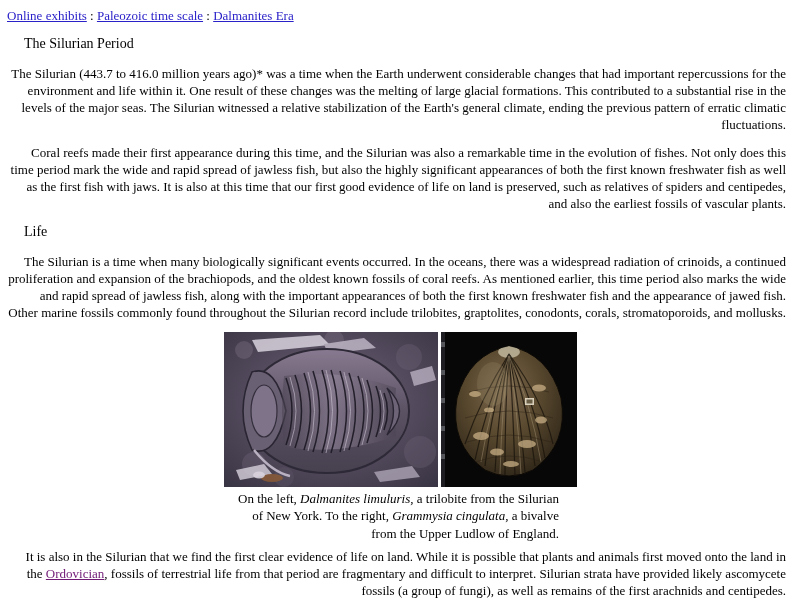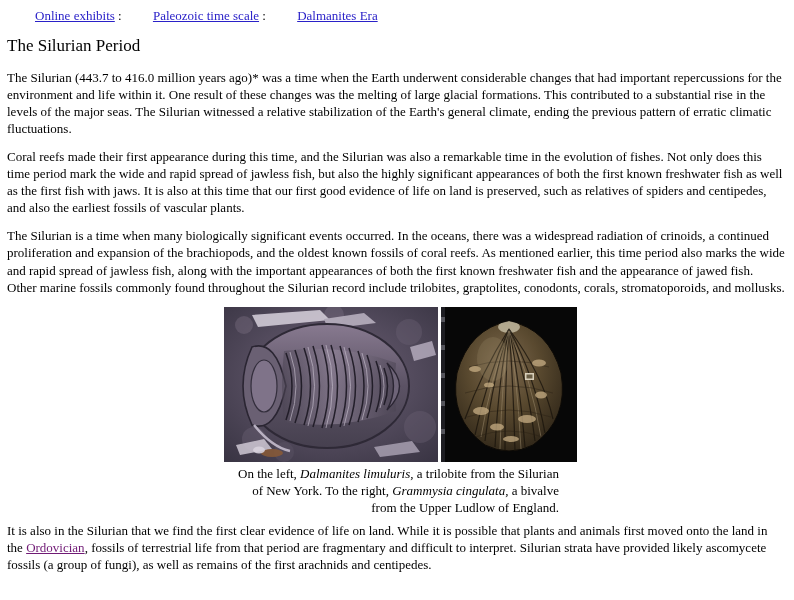--- a/index.html
+++ b/index.html
@@ -24,36 +24,35 @@
   }
   
   .breadcrumb {
     font-size: 13px;
     margin: 0 0 11px 0;
     white-space: nowrap;
   }
   .breadcrumb a {
     color: #2a21c8;
     text-decoration: underline;
-    margin-left: 28px;
   }
   .breadcrumb .sep {
     color: #000;
     text-decoration: none;
   }
   
   .heading {
-    font-size: 17px;
+    font-size: 14px;
     font-weight: normal;
-    margin: 0 0 11px 0;
+    margin: 0 0 11px 17px;
   }
   
   p.body {
     margin: 0 0 11px 0;
-    text-align: left;
+    text-align: right;
     font-size: 13px;
     line-height: 1.315;
   }
   p.body a {
     color: #701a75;
     text-decoration: underline;
   }
   em {
     font-style: italic;
   }
@@ -95,20 +94,21 @@
 
   <div class="breadcrumb">
     <a href="#">Online exhibits</a><span class="sep"> : </span><a href="#">Paleozoic time scale</a><span class="sep"> : </span><a href="#">Dalmanites Era</a>
   </div>
 
   <div class="heading">The Silurian Period</div>
 
   <p class="body">The Silurian (443.7 to 416.0 million years ago)* was a time when the Earth underwent considerable changes that had important repercussions for the environment and life within it. One result of these changes was the melting of large glacial formations. This contributed to a substantial rise in the levels of the major seas. The Silurian witnessed a relative stabilization of the Earth's general climate, ending the previous pattern of erratic climatic fluctuations.</p>
   <p class="body">Coral reefs made their first appearance during this time, and the Silurian was also a remarkable time in the evolution of fishes. Not only does this time period mark the wide and rapid spread of jawless fish, but also the highly significant appearances of both the first known freshwater fish as well as the first fish with jaws. It is also at this time that our first good evidence of life on land is preserved, such as relatives of spiders and centipedes, and also the earliest fossils of vascular plants.</p>
 
+  <div class="heading">Life</div>
   <p class="body">The Silurian is a time when many biologically significant events occurred. In the oceans, there was a widespread radiation of crinoids, a continued proliferation and expansion of the brachiopods, and the oldest known fossils of coral reefs. As mentioned earlier, this time period also marks the wide and rapid spread of jawless fish, along with the important appearances of both the first known freshwater fish and the appearance of jawed fish. Other marine fossils commonly found throughout the Silurian record include trilobites, graptolites, conodonts, corals, stromatoporoids, and mollusks.</p>
 
   <div class="figure">
     <div class="figure-images">
 
       <svg class="fossil fossil-trilobite" viewBox="0 0 214 155" preserveAspectRatio="none">
         <defs>
           <radialGradient id="slabg" cx="50%" cy="45%" r="72%">
             <stop offset="0%" stop-color="#6f6175"></stop>
             <stop offset="55%" stop-color="#524a5c"></stop>

